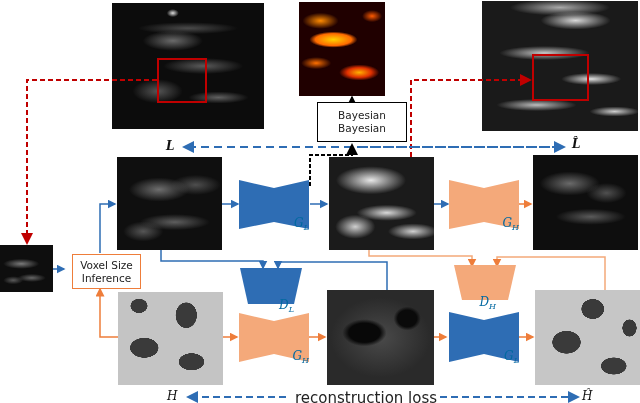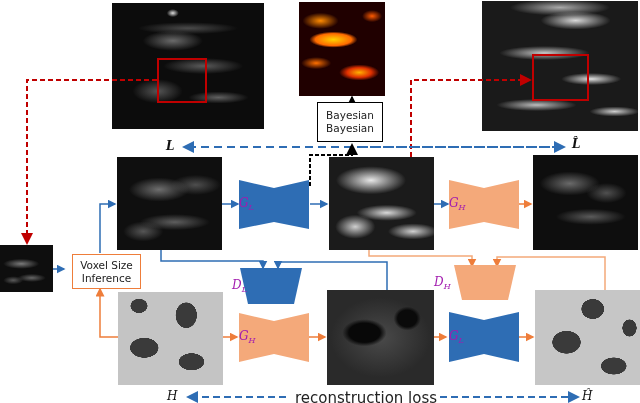--- a/index.html
+++ b/index.html
@@ -1,20 +1,20 @@
 <!DOCTYPE html>
 <html><head>
 <meta charset="utf-8">
 <style>
   html, body { margin:0; padding:0; background:#ffffff; }
   body { width:640px; height:403px; position:relative; overflow:hidden; font-family:"DejaVu Sans", sans-serif; }
   svg.wires { position:absolute; left:0; top:0; width:640px; height:403px; }
   .img { position:absolute; overflow:hidden; }
   .box-label { position:absolute; background:#fff; text-align:center; font-size:10.5px; line-height:13px; color:#222; display:flex; align-items:center; justify-content:center; box-sizing:border-box; }
-  .net-label { position:absolute; color:#a21caf; font-family:"DejaVu Serif", serif; font-style:italic; font-size:12px; text-align:left; }
+  .net-label { position:absolute; color:#0369a1; font-family:"DejaVu Serif", serif; font-style:italic; font-size:12px; text-align:right;margin-top:20px; }
   .net-label sub { font-size:8px; }
   .math { position:absolute; font-family:"DejaVu Serif", serif; font-style:italic; font-weight:bold; font-size:12px; color:#111; }
   .loss-text { position:absolute; font-size:15px; color:#222; background:#fff; padding:0 3px; }
 </style>
 </head>
 <body>
 
 <div class="img" style="left:112px;top:3px;width:152px;height:126px;background:
      radial-gradient(ellipse 30px 10px at 40% 30%, #6a6a6a, transparent),
      radial-gradient(ellipse 40px 8px at 60% 50%, #5a5a5a, transparent),
@@ -183,21 +183,21 @@
   <span>G</span><sub>L</sub>
 </div>
 
 <div class="box-label" style="left:72px;top:254px;width:69px;height:35px;border:1.5px solid #ee7d3a;">
   <div>
     <div>Voxel Size</div>
     <div>Inference</div>
   </div>
 </div>
 
-<div class="box-label" style="left:317px;top:102px;width:66px;height:40px;border:1.5px solid #000;">
+<div class="box-label" style="left:317px;top:102px;width:90px;height:40px;border:1.5px solid #000;">
   <div>
     <div>Bayesian</div>
     <div>Bayesian</div>
   </div>
 </div>
 
 <div class="math" style="left:166px;top:139px;">L</div>
 <div class="math" style="left:572px;top:137px;">L̂</div>
 <div class="math" style="left:167px;top:389px;font-weight:normal;">H</div>
 <div class="math" style="left:582px;top:389px;font-weight:normal;">Ĥ</div>

